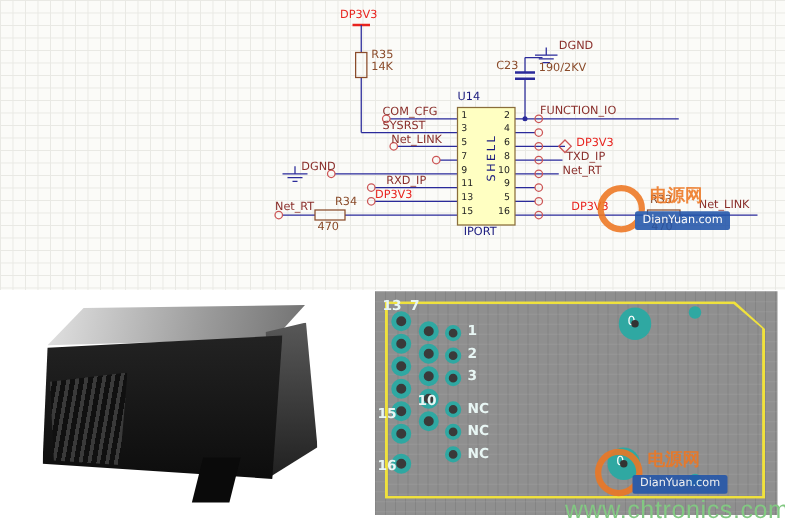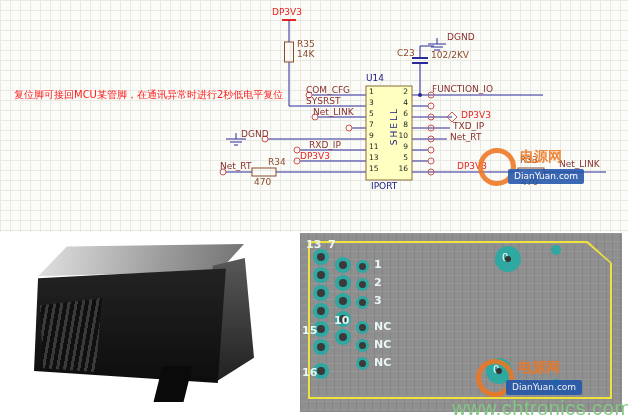--- a/index.html
+++ b/index.html
@@ -115,27 +115,26 @@
       <circle class="oc" cx="431" cy="139" r="3"></circle>
         <circle class="oc" cx="431" cy="150" r="3"></circle>
       <circle class="oc" cx="431" cy="161" r="3"></circle>
         <circle class="oc" cx="431" cy="172" r="3"></circle>
 
       <polygon class="oc" points="452,112 457,117 452,122 447,117"></polygon>
 
       <circle class="jd" cx="420" cy="95" r="2"></circle>
     </svg>
 
-    <div class="annotation" style="left:14px;top:89px">复位脚可接回MCU某管脚，在通讯异常时进行2秒低电平复位</div>
 
     <div class="lbl red" style="left:272px;top:7px">DP3V3</div>
     <div class="lbl comp" style="left:297px;top:39px">R35</div>
     <div class="lbl comp" style="left:297px;top:49px">14K</div>
     <div class="lbl comp" style="left:397px;top:48px">C23</div>
-    <div class="lbl comp" style="left:431px;top:50px">102/2KV</div>
+    <div class="lbl comp" style="left:431px;top:50px">190/2KV</div>
     <div class="lbl" style="left:447px;top:32px">DGND</div>
 
     <div class="lbl" style="left:306px;top:85px">COM_CFG</div>
     <div class="lbl" style="left:306px;top:96px">SYSRST</div>
     <div class="lbl" style="left:313px;top:107px">Net_LINK</div>
     <div class="lbl" style="left:241px;top:129px">DGND</div>
     <div class="lbl" style="left:309px;top:140px">RXD_IP</div>
     <div class="lbl red" style="left:300px;top:151px">DP3V3</div>
     <div class="lbl" style="left:220px;top:161px">Net_RT</div>
     <div class="lbl comp" style="left:268px;top:157px">R34</div>

